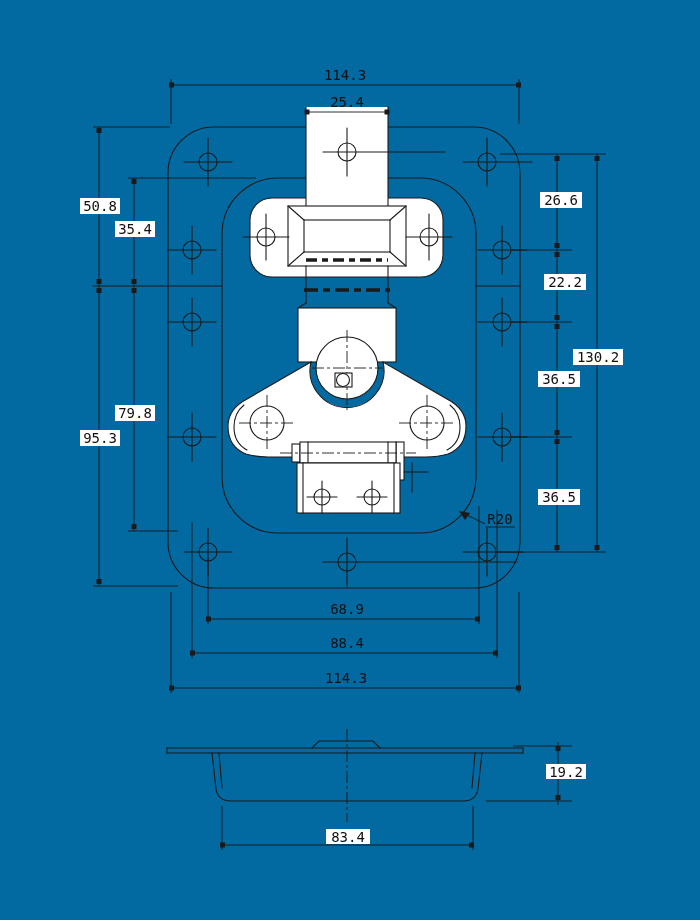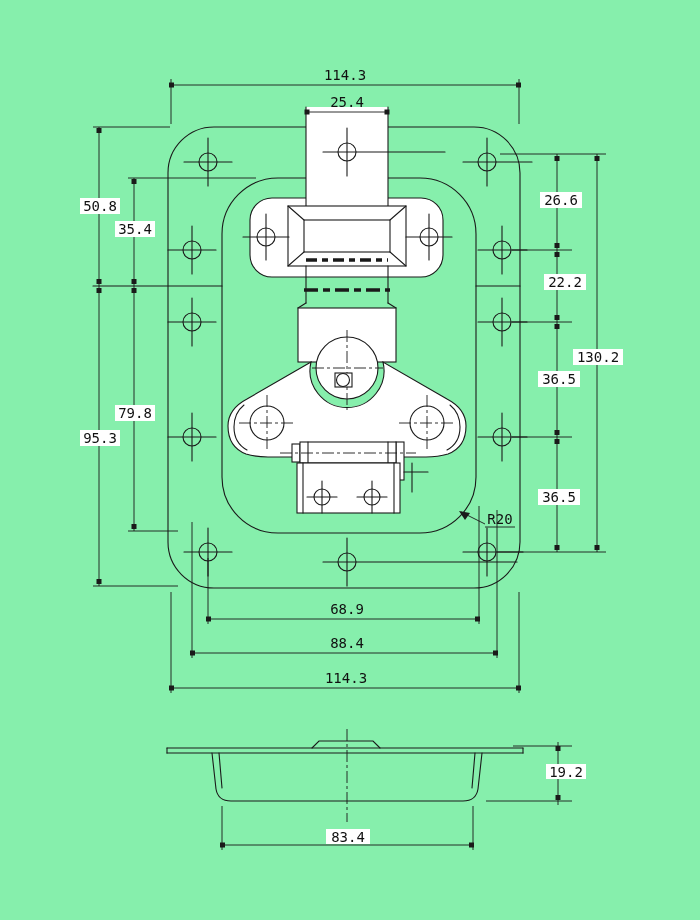--- a/index.html
+++ b/index.html
@@ -1,16 +1,16 @@
 <!DOCTYPE html>
 <html><head>
 <meta charset="utf-8">
 <style>
   html,body{margin:0;padding:0;background:#fff;}
-  #stage{position:relative;width:700px;height:920px;background:#86efac;overflow:hidden;}
+  #stage{position:relative;width:700px;height:920px;background:#0369a1;overflow:hidden;}
   svg{display:block;}
   .g{stroke:#1a1a1a;stroke-width:1.1;fill:none;stroke-linecap:round;}
   .gw{stroke:#1a1a1a;stroke-width:1.1;fill:#ffffff;}
   .d{stroke:#1a1a1a;stroke-width:0.9;fill:none;}
   .cl{stroke:#1a1a1a;stroke-width:0.9;fill:none;stroke-dasharray:12 3 3 3;}
   .thick{stroke:#1a1a1a;stroke-width:3.6;fill:none;}
   .arw{fill:#1a1a1a;stroke:none;}
   .tbg{fill:#ffffff;stroke:none;}
   text{font-family:"DejaVu Sans Mono","Liberation Mono",monospace;font-size:14px;fill:#111;}
 </style>

